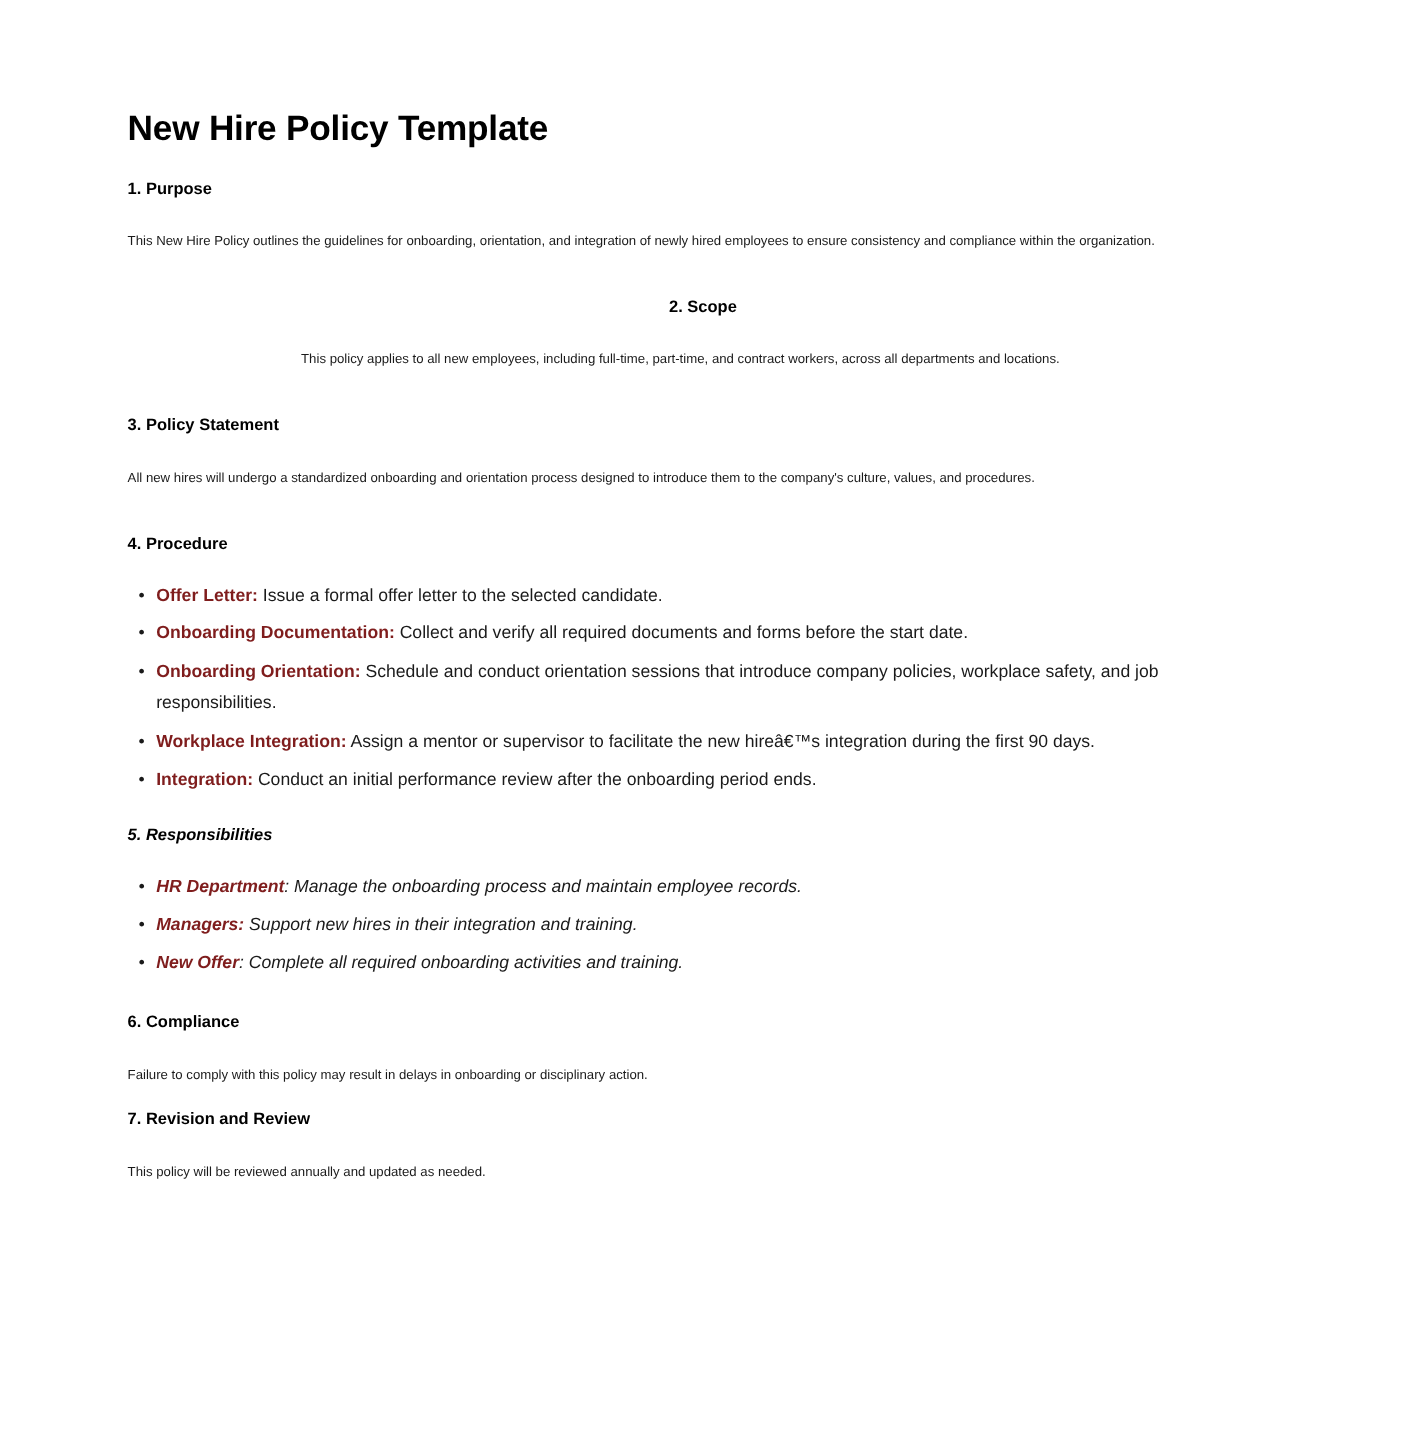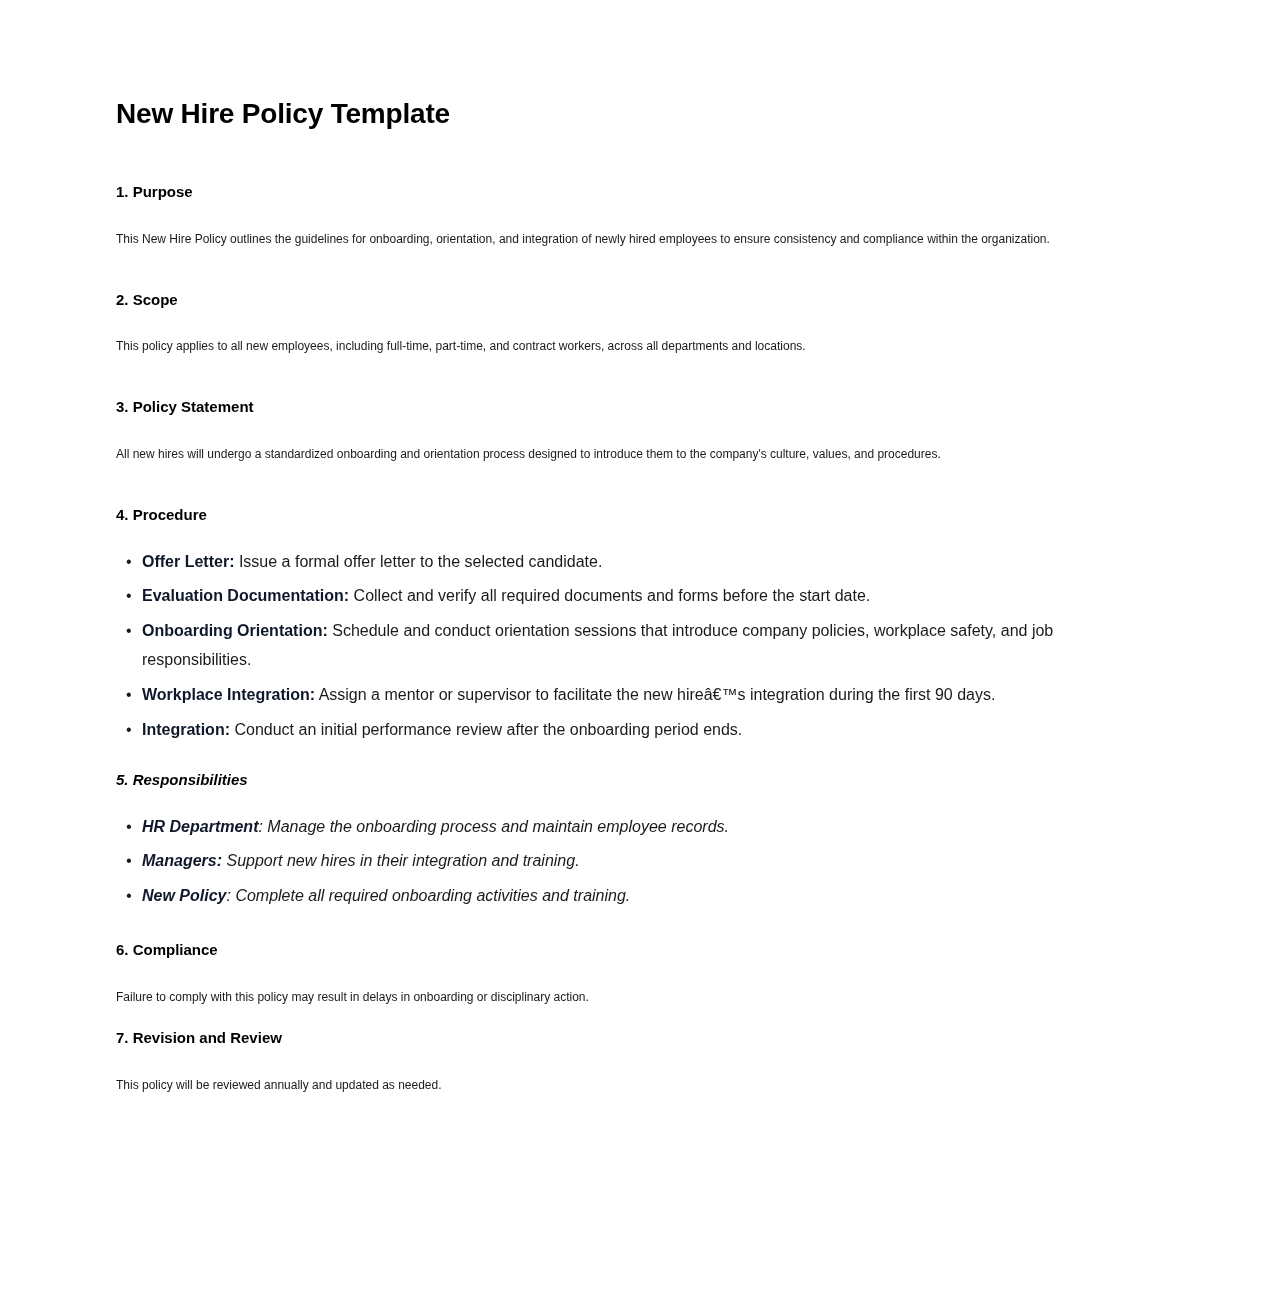--- a/index.html
+++ b/index.html
@@ -18,25 +18,25 @@
 
   .page {
     box-sizing: border-box;
     width: 1278px;
     min-height: 1300px;
     padding: 96px 116px 120px 116px;
     background: #ffffff;
   }
 
   .doc-title {
-    font-size: 28px;
+    font-size: 32px;
     font-weight: bold;
     line-height: 1.25;
     color: #000000;
-    margin: 0 0 51px 0;
+    margin: 0 0 26px 0;
     letter-spacing: -0.2px;
   }
 
   .section {
     margin: 0 0 34px 0;
   }
 
   .section-heading {
     font-size: 15px;
     font-weight: bold;
@@ -75,26 +75,26 @@
     position: absolute;
     left: 10px;
     top: 0;
     font-size: 16px;
     line-height: 1.85;
     color: #1a1a1a;
   }
 
   ul.bullets li .lead {
     font-weight: bold;
-    color: #0f172a;
+    color: #7f1d1d;
   }
 
   
   .section.s-purpose        { margin-bottom: 40px; }
-  .section.s-scope          { margin-bottom: 40px; }
+  .section.s-scope          { margin-bottom: 40px; text-align: center; }
   .section.s-policy         { margin-bottom: 40px; }
   .section.s-procedure      { margin-bottom: 26px; }
   .section.s-responsibility { margin-bottom: 30px; font-style: italic; }
   .section.s-compliance     { margin-bottom: 20px; }
   .section.s-revision       { margin-bottom: 4px; }
 
   .section.s-procedure .section-heading,
   .section.s-responsibility .section-heading {
     margin-bottom: 22px;
   }
@@ -121,21 +121,21 @@
     <p class="para">All new hires will undergo a standardized onboarding and orientation process designed to introduce them to the company's culture, values, and procedures.</p>
   </section>
 
   <section class="section s-procedure">
     <h2 class="section-heading">4. Procedure</h2>
     <ul class="bullets">
       <li>
         <span class="lead">Offer Letter:</span><span> Issue a formal offer letter to the selected candidate.</span>
       </li>
       <li>
-        <span class="lead">Evaluation Documentation:</span><span> Collect and verify all required documents and forms before the start date.</span>
+        <span class="lead">Onboarding Documentation:</span><span> Collect and verify all required documents and forms before the start date.</span>
       </li>
       <li>
         <span class="lead">Onboarding Orientation:</span><span> Schedule and conduct orientation sessions that introduce company policies, workplace safety, and job responsibilities.</span>
       </li>
       <li>
         <span class="lead">Workplace Integration:</span><span> Assign a mentor or supervisor to facilitate the new hireâ€™s integration during the first 90 days.</span>
       </li>
       <li>
         <span class="lead">Integration:</span><span> Conduct an initial performance review after the onboarding period ends.</span>
       </li>
@@ -145,21 +145,21 @@
   <section class="section s-responsibility">
     <h2 class="section-heading">5. Responsibilities</h2>
     <ul class="bullets">
       <li>
         <span class="lead">HR Department</span><span>: Manage the onboarding process and maintain employee records.</span>
       </li>
       <li>
         <span class="lead">Managers:</span><span> Support new hires in their integration and training.</span>
       </li>
       <li>
-        <span class="lead">New Policy</span><span>: Complete all required onboarding activities and training.</span>
+        <span class="lead">New Offer</span><span>: Complete all required onboarding activities and training.</span>
       </li>
     </ul>
   </section>
 
   <section class="section s-compliance">
     <h2 class="section-heading">6. Compliance</h2>
     <p class="para">Failure to comply with this policy may result in delays in onboarding or disciplinary action.</p>
   </section>
 
   <section class="section s-revision">

